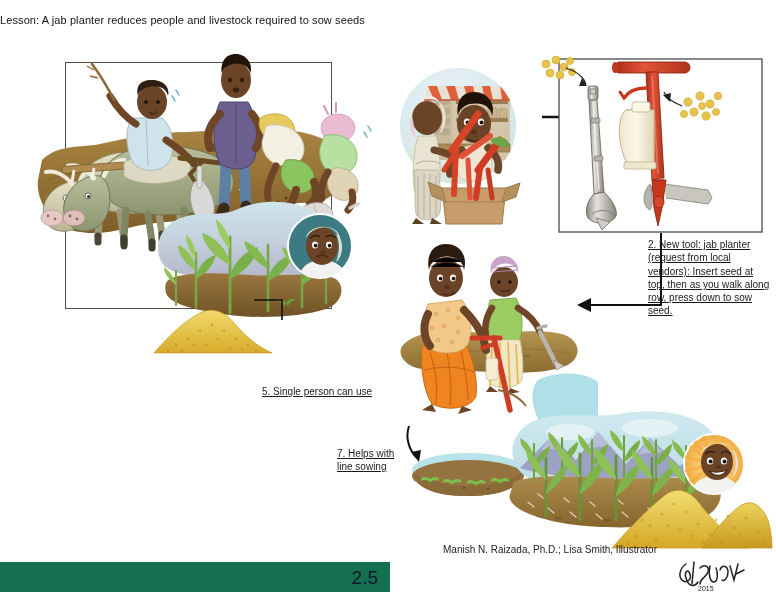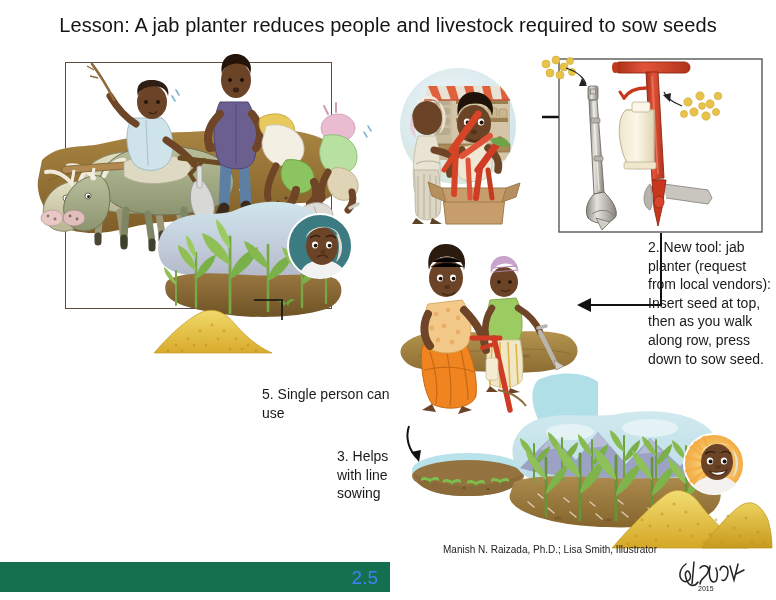--- a/index.html
+++ b/index.html
@@ -10,28 +10,27 @@
     font-family:"Liberation Sans", sans-serif;
     color:#111;
     overflow:hidden;
     position:relative;
   }
   .page{position:absolute;left:0;top:0;width:776px;height:600px;}
 
   
   .title{
     position:absolute;left:0;top:14px;width:776px;
-    text-align:center;
-    font-size:20px;
+    font-size:11px;
     letter-spacing:.1px;
     color:#141414;
   }
 
   
-  .caption{position:absolute;font-size:14px;line-height:1.33;color:#1a1a1a;}
+  .caption{position:absolute;font-size:10px;line-height:1.33;color:#1a1a1a;text-decoration:underline;}
   #cap1{left:36px;top:320px;width:240px;}
   #cap2{left:648px;top:238px;width:124px;}
   #cap3{left:262px;top:385px;width:150px;}
   #cap4{left:337px;top:447px;width:72px;}
 
   
   .frame1{
     position:absolute;left:65px;top:62px;width:265px;height:245px;
     border:1.5px solid #5d4a43;
     background:transparent;
@@ -46,21 +45,21 @@
     position:absolute;left:0;top:562px;width:390px;height:30px;
     background:#14704f;
   }
   .page-num{
     position:absolute;left:30px;top:590px;
     font-size:18px;color:#ffffff;line-height:24px;font-style:italic;
   }
   .sec-num{
     position:absolute;left:300px;top:566px;width:78px;
     text-align:right;
-    font-size:19px;color:#3b82f6;line-height:24px;
+    font-size:19px;color:#0f172a;line-height:24px;
   }
   .credit{
     position:absolute;left:430px;top:543px;width:240px;
     text-align:center;
     font-size:10px;line-height:1.45;color:#222;
   }
   .sig{
     position:absolute;left:676px;top:560px;width:70px;height:34px;
   }
 </style>
@@ -884,21 +883,21 @@
         <path d="M23,22 C26,19 31,19 33,21" stroke="#2e1c0e" stroke-width="1.3" fill="none"></path>
         <path d="M39,21 C42,19 46,19 49,22" stroke="#2e1c0e" stroke-width="1.3" fill="none"></path>
         <path d="M27,39 C32,45 41,45 45,38 C41,40 32,41 27,39Z" fill="#ffffff" stroke="#4a2c15" stroke-width="1.2"></path>
         <ellipse cx="36" cy="35" rx="2.6" ry="2" fill="#5a371c"></ellipse>
       </g>
     </svg>
   </div>
 
   <div class="caption" id="cap2">2. New tool: jab planter (request from local vendors): Insert seed at top, then as you walk along row, press down to sow seed.</div>
   <div class="caption" id="cap3">5. Single person can use</div>
-  <div class="caption" id="cap4">3. Helps with line sowing</div>
+  <div class="caption" id="cap4">7. Helps with line sowing</div>
 
   <div class="footerbar"></div>
   <div class="page-num">12</div>
   <div class="sec-num">2.5</div>
   <div class="credit">
     <div>Manish N. Raizada, Ph.D.; Lisa Smith, Illustrator</div>
   </div>
   <div class="sig">
     <svg width="70" height="34" viewBox="0 0 70 34">
       <g fill="none" stroke="#222" stroke-width="1.5" stroke-linecap="round">

